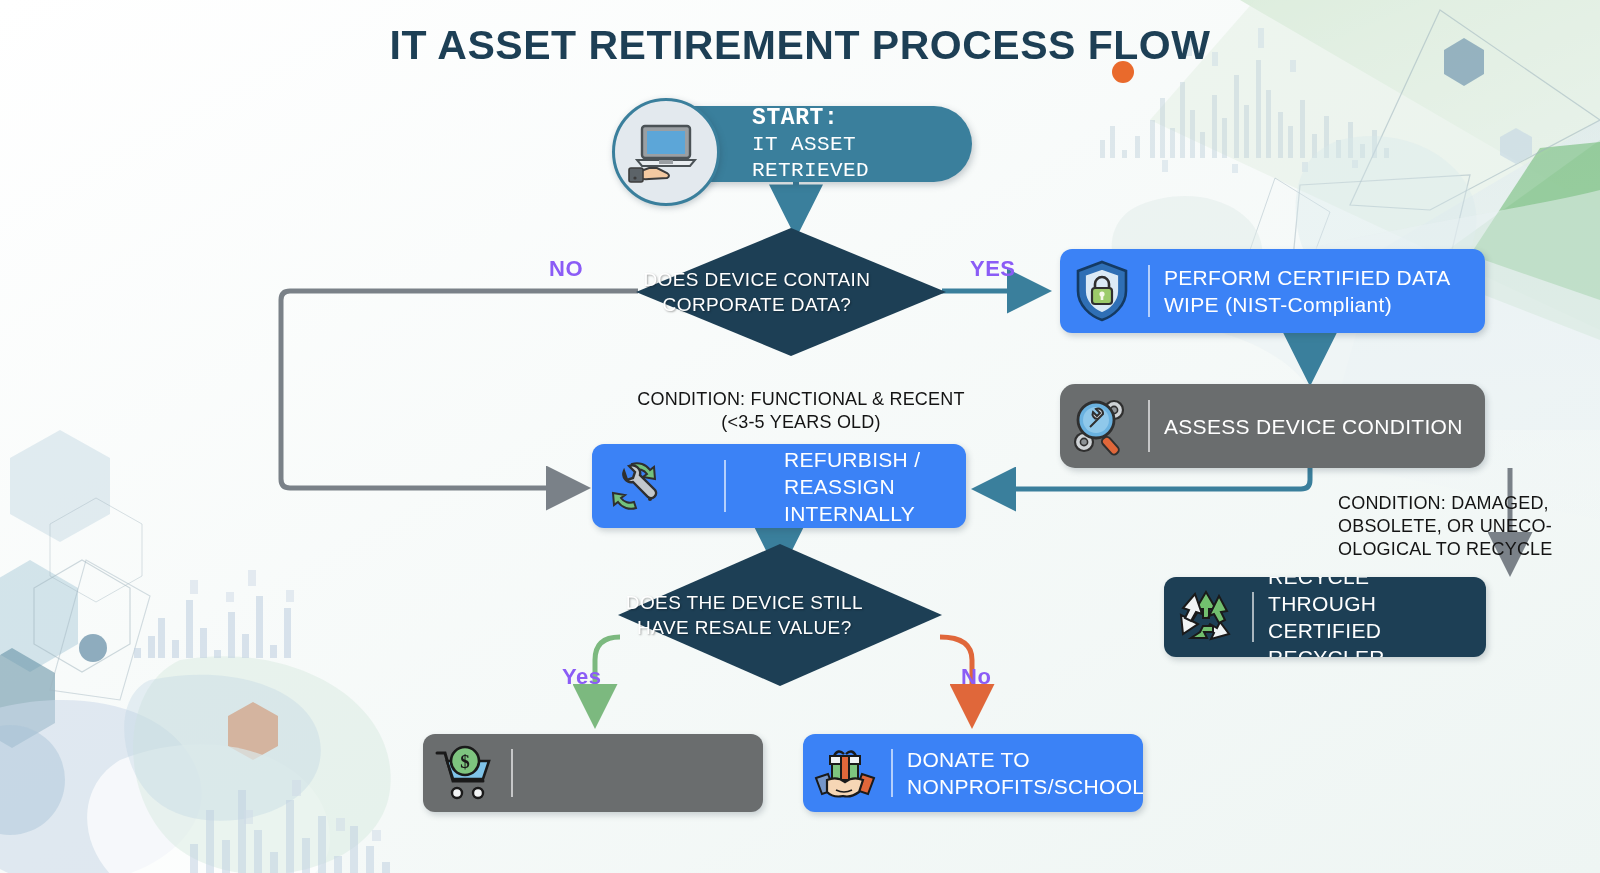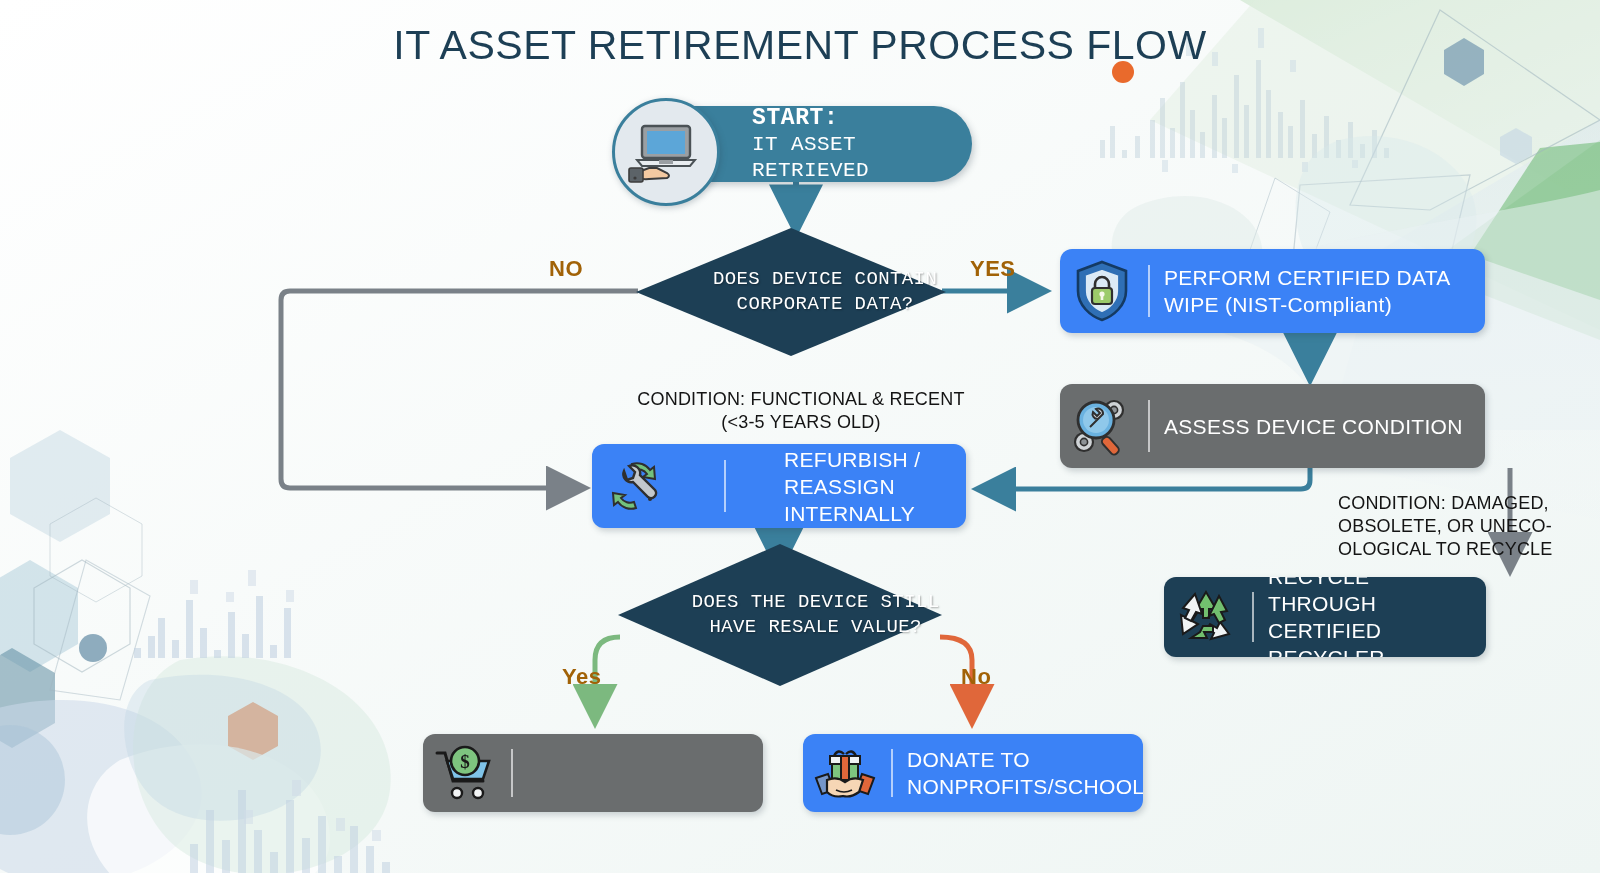--- a/index.html
+++ b/index.html
@@ -16,21 +16,21 @@
     overflow:hidden;
   }
   #bg{position:absolute;left:0;top:0;width:1600px;height:873px;}
   #flow{position:absolute;left:0;top:0;width:1600px;height:873px;}
 
   .title{
     position:absolute;
     left:0;top:22px;width:1600px;
     text-align:center;
     font-size:41px;
-    font-weight:normal;
+    font-weight:bold;
     letter-spacing:.5px;
     color:#1d3f55;
     font-family:"Liberation Sans", sans-serif;
   }
 
   
   .node{
     position:absolute;
     box-sizing:border-box;
     display:flex;
@@ -80,41 +80,41 @@
     border-radius:50%;
     background:#e3e9ee;
     border:3px solid #3a7f9c;
     box-shadow:1px 2px 6px rgba(40,60,75,.25);
     display:flex;align-items:center;justify-content:center;
   }
 
   
   .diamond{
     position:absolute;
-    display:flex;align-items:center;justify-content:flex-end;font-family:Liberation Mono, monospace;
+    display:flex;align-items:center;justify-content:flex-start;
   }
   .diamond .dshape{
     position:absolute;left:0;top:0;width:100%;height:100%;
     background:#1d3f55;
     clip-path:polygon(50% 0,100% 50%,50% 100%,0 50%);
     filter:drop-shadow(2px 3px 5px rgba(40,60,75,.3));
   }
   .diamond .dtxt{
     position:relative;
     color:#fff;text-align:center;
     font-size:19px;line-height:25px;letter-spacing:.4px;
     text-shadow:1px 1px 2px rgba(0,0,0,.35);
     width:78%;
   }
 
   
   .elabel{
     position:absolute;
     font-weight:bold;
-    color:#a16207;
+    color:#8b5cf6;
     font-size:22px;
     letter-spacing:.5px;
     white-space:nowrap;
   }
   .clabel{
     position:absolute;
     color:#141414;
     font-size:18px;
     line-height:23px;
     letter-spacing:.2px;
@@ -331,21 +331,21 @@
         <path d="M21 30 V25 a7 7 0 0 1 14 0 v5" fill="none" stroke="#2f2f2f" stroke-width="2.6"></path>
         <rect x="18" y="29" width="20" height="16" rx="3" fill="#9ccb6a" stroke="#2f2f2f" stroke-width="2.2"></rect>
         <circle cx="28" cy="35" r="2.6" fill="#f5f8e8"></circle>
         <rect x="26.7" y="35" width="2.6" height="6" fill="#f5f8e8"></rect>
       </svg>
     </div>
     <div class="sep"></div>
     <div class="txt">PERFORM CERTIFIED DATA WIPE (NIST-Compliant)</div>
   </div>
 
-  <div class="node gray" style="left:1060px;top:384px;width:425px;height:84px;">
+  <div class="node gray" style="left:1060px;top:384px;width:425px;height:84px;border-radius:15px;">
     <div class="ico" style="width:84px;">
       <svg width="64" height="64" viewBox="0 0 64 64">
         <circle cx="44" cy="16" r="9" fill="#cfd3d6" stroke="#2f2f2f" stroke-width="2.2"></circle>
         <circle cx="44" cy="16" r="3.6" fill="#8d9296" stroke="#2f2f2f" stroke-width="1.6"></circle>
         <circle cx="14" cy="48" r="9" fill="#cfd3d6" stroke="#2f2f2f" stroke-width="2.2"></circle>
         <circle cx="14" cy="48" r="3.6" fill="#8d9296" stroke="#2f2f2f" stroke-width="1.6"></circle>
         <rect x="36" y="42" width="9" height="20" rx="4" transform="rotate(-42 40 52)" fill="#e0673a" stroke="#2f2f2f" stroke-width="2"></rect>
         <circle cx="26" cy="26" r="18" fill="#6ab2e0" stroke="#2f2f2f" stroke-width="2.8"></circle>
         <circle cx="26" cy="26" r="13" fill="#8fc8ea"></circle>
         <path d="M20 33 L33 20 M33 20 a5 5 0 0 0-7-5 l4 4 -3 3 -4-4 a5 5 0 0 0 5 7 z" fill="#d6dadd" stroke="#2f2f2f" stroke-width="2"></path>

